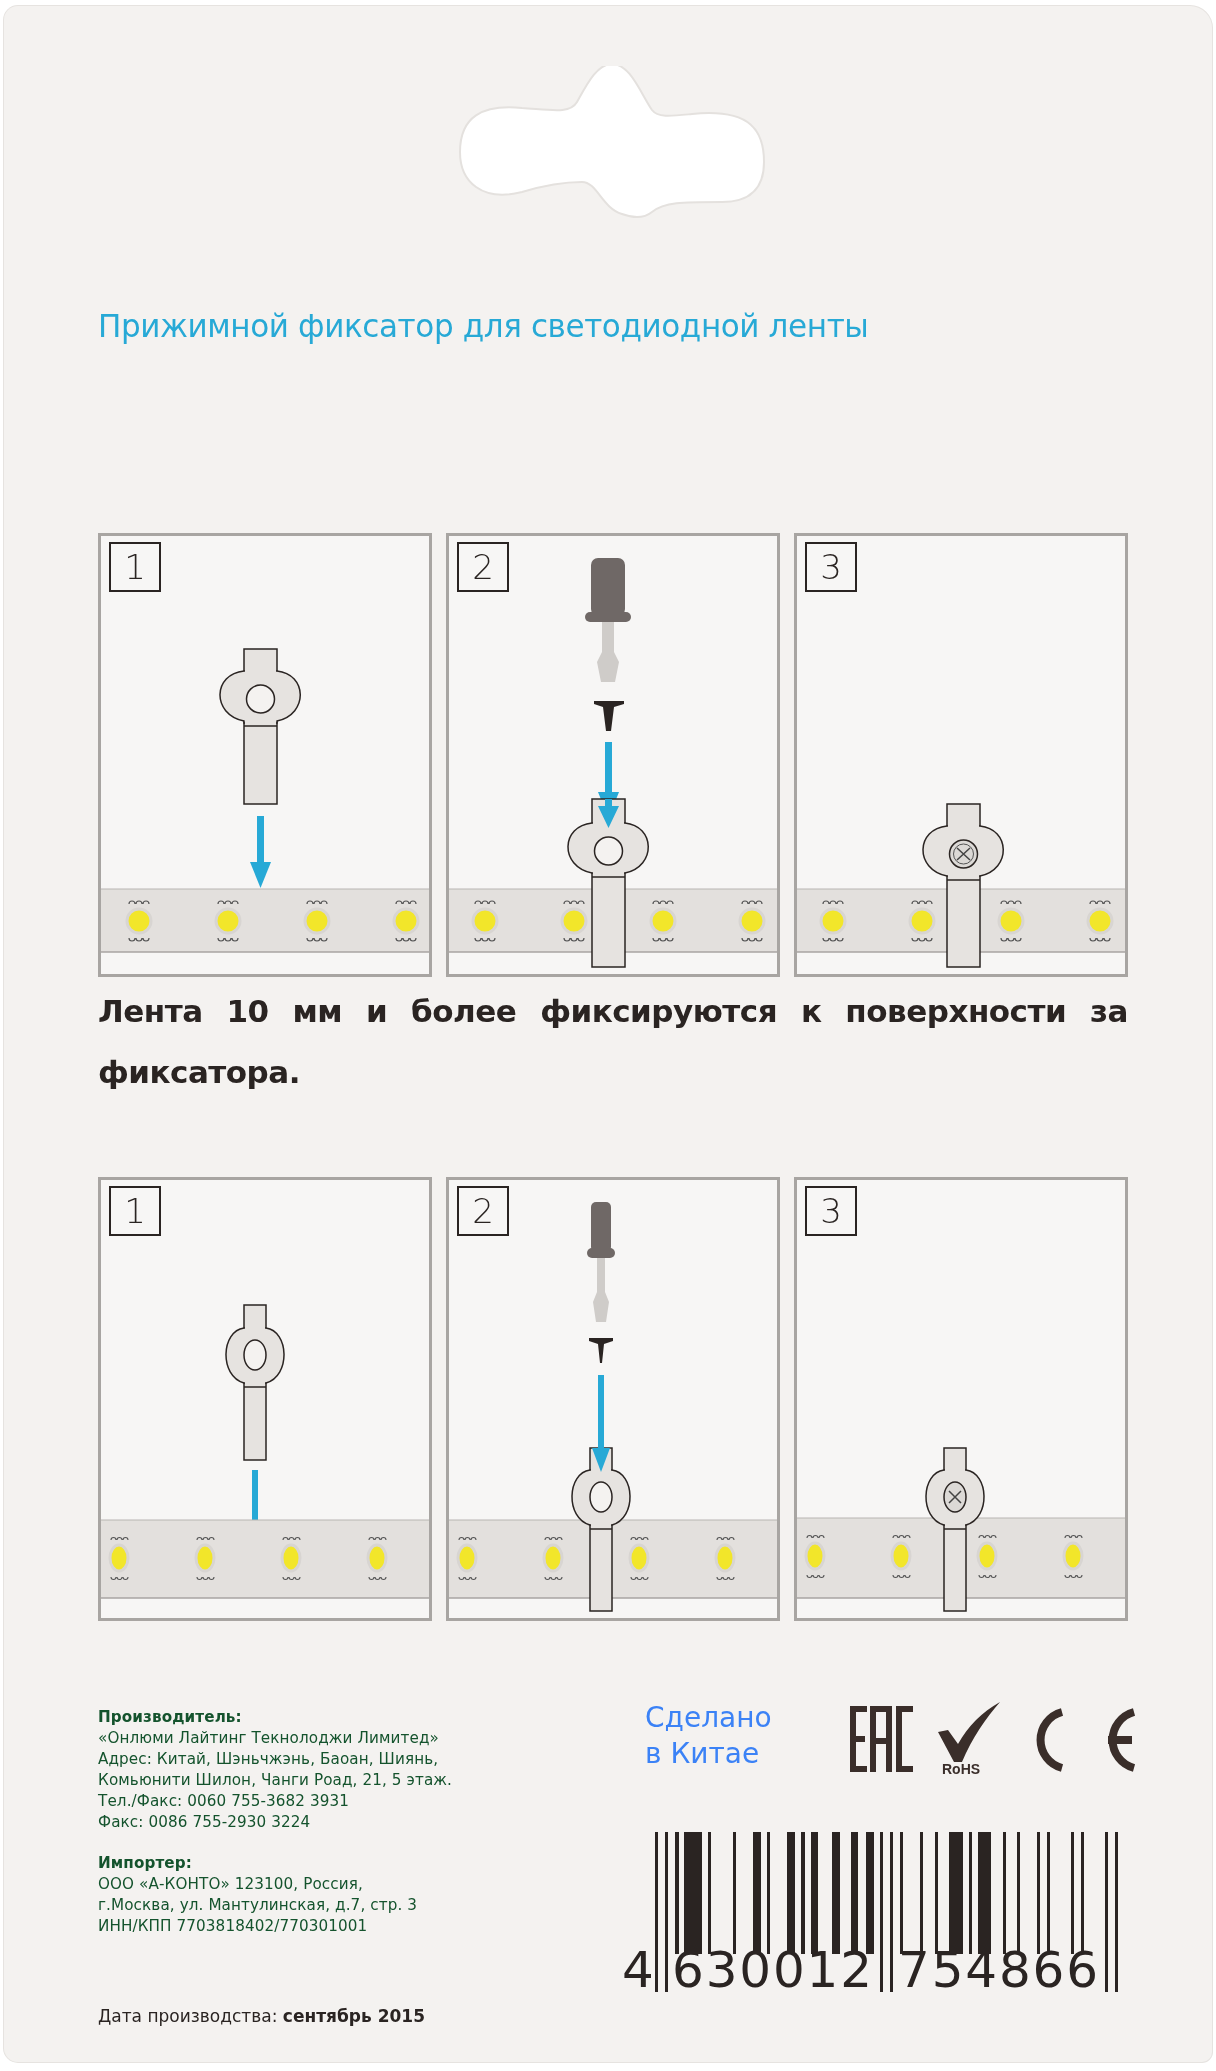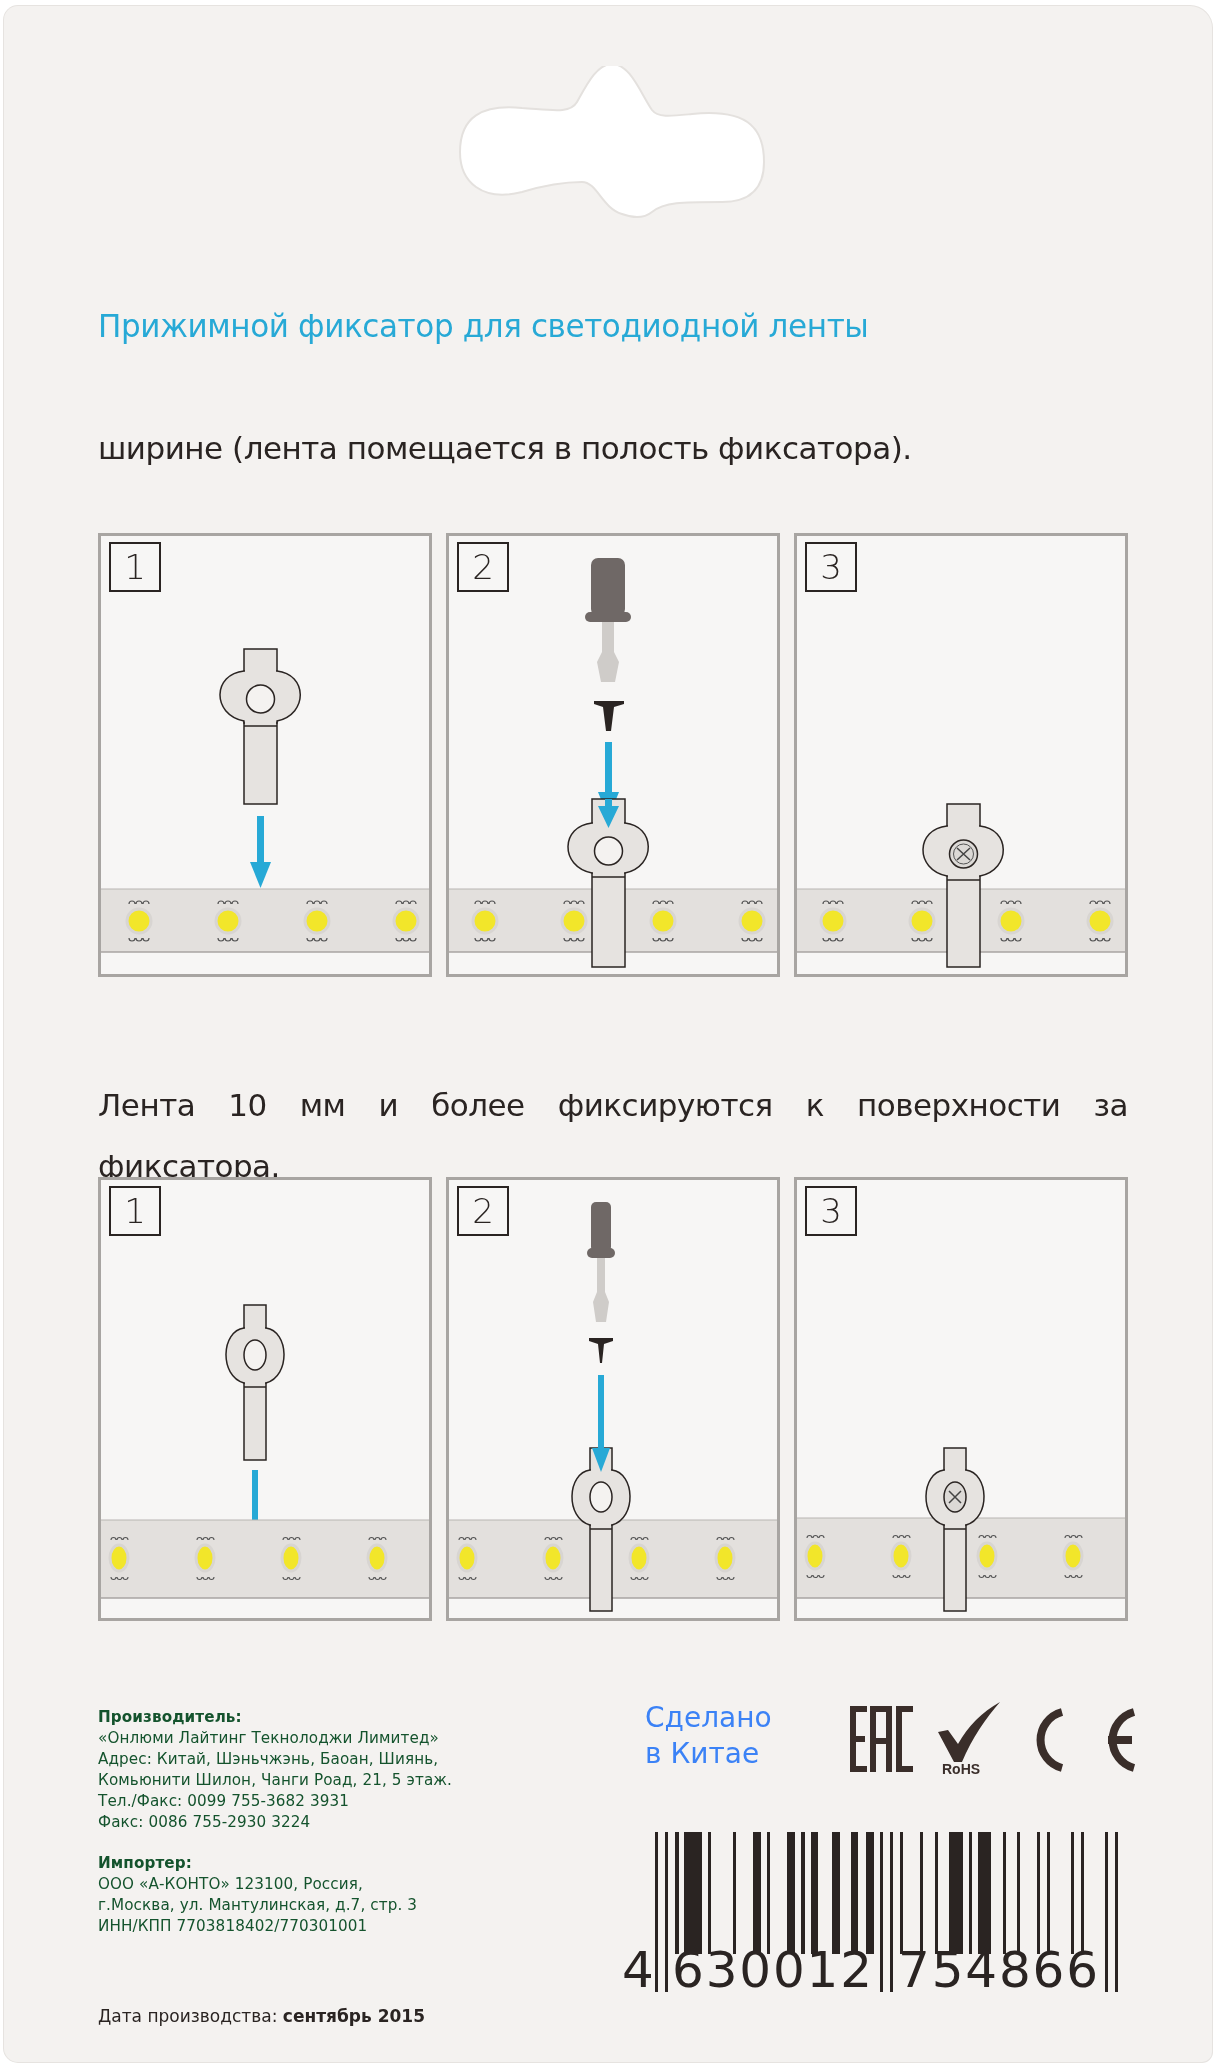--- a/index.html
+++ b/index.html
@@ -19,21 +19,21 @@
     color: #27a9d6; white-space: nowrap; transform: scaleX(0.985); transform-origin: left;
   }
   .para {
     position: absolute; left: 98px; width: 1030px;
     font-family: "DejaVu Sans", sans-serif; font-size: 31px; line-height: 61px;
     color: #2a2422; text-align: justify; letter-spacing: -0.5px;
   }
   .para .line { display: block; text-align: justify; text-align-last: justify; white-space: nowrap; }
   .para .line.last { text-align-last: left; }
   .para1 { top: 418px; }
-  .para2 { top: 1075px; }
+  .para2 { top: 981px; font-weight: bold; }
 
   .panels { position: absolute; left: 98px; width: 1030px; height: 444px; }
   .panels.row1 { top: 533px; }
   .panels.row2 { top: 1177px; }
   .panel {
     position: absolute; top: 0; width: 334px; height: 444px;
     border: 3px solid #a8a5a2; background: #f7f6f5;
   }
   .panel.p1 { left: 0; }
   .panel.p2 { left: 348px; }
@@ -64,21 +64,20 @@
 
 <div class="card">
   <svg class="hang-hole" viewBox="0 0 320 155">
     <path d="M160 2 C 178 2, 188 30, 200 48 C 206 56, 220 54, 240 52 C 300 46, 312 70, 312 100 C 312 125, 300 140, 270 140 C 230 140, 212 140, 200 150 C 190 158, 178 155, 170 152 C 150 146, 145 120, 130 120 C 110 120, 90 124, 70 130 C 30 140, 8 120, 8 90 C 8 55, 30 42, 70 46 C 100 48, 118 52, 125 40 C 135 22, 145 2, 160 2 Z" fill="#ffffff" stroke="#e4e1de" stroke-width="2" transform="translate(0,-4) scale(1,1)"></path>
   </svg>
 </div>
 
 <div class="title">Прижимной фиксатор для светодиодной ленты</div>
 
 <div class="para para1">
-  <span class="line last">ширине (лента помещается в полость фиксатора).</span>
 </div>
 
 <div class="panels row1">
   <div class="panel p1">
     <svg width="328" height="438" viewBox="0 0 328 438">
       <g>
         <rect x="143" y="113" width="33" height="155" fill="#e6e3e0" stroke="#2a2422" stroke-width="1.5"></rect>
         <path d="M143 135 C 112 138, 110 178, 143 185 L 143 187 L 176 187 L 176 185 C 208 178, 206 138, 176 135 Z" fill="#e6e3e0" stroke="#2a2422" stroke-width="1.5"></path>
         <rect x="144" y="133" width="31" height="56" fill="#e6e3e0"></rect>
         <circle cx="159.5" cy="163" r="14" fill="#f4f2f0" stroke="#2a2422" stroke-width="1.5"></circle>
@@ -297,21 +296,21 @@
     </svg>
     <div class="step-num">3</div>
   </div>
 </div>
 
 <div class="footer-left manufacturer">
   <div class="head">Производитель:</div>
   <div>«Онлюми Лайтинг Текнолоджи Лимитед»</div>
   <div>Адрес: Китай, Шэньчжэнь, Баоан, Шиянь,</div>
   <div>Комьюнити Шилон, Чанги Роад, 21, 5 этаж.</div>
-  <div>Тел./Факс: 0099 755-3682 3931</div>
+  <div>Тел./Факс: 0060 755-3682 3931</div>
   <div>Факс: 0086 755-2930 3224</div>
 </div>
 
 <div class="footer-left importer">
   <div class="head">Импортер:</div>
   <div>ООО «А-КОНТО» 123100, Россия,</div>
   <div>г.Москва, ул. Мантулинская, д.7, стр. 3</div>
   <div>ИНН/КПП 7703818402/770301001</div>
 </div>
 

